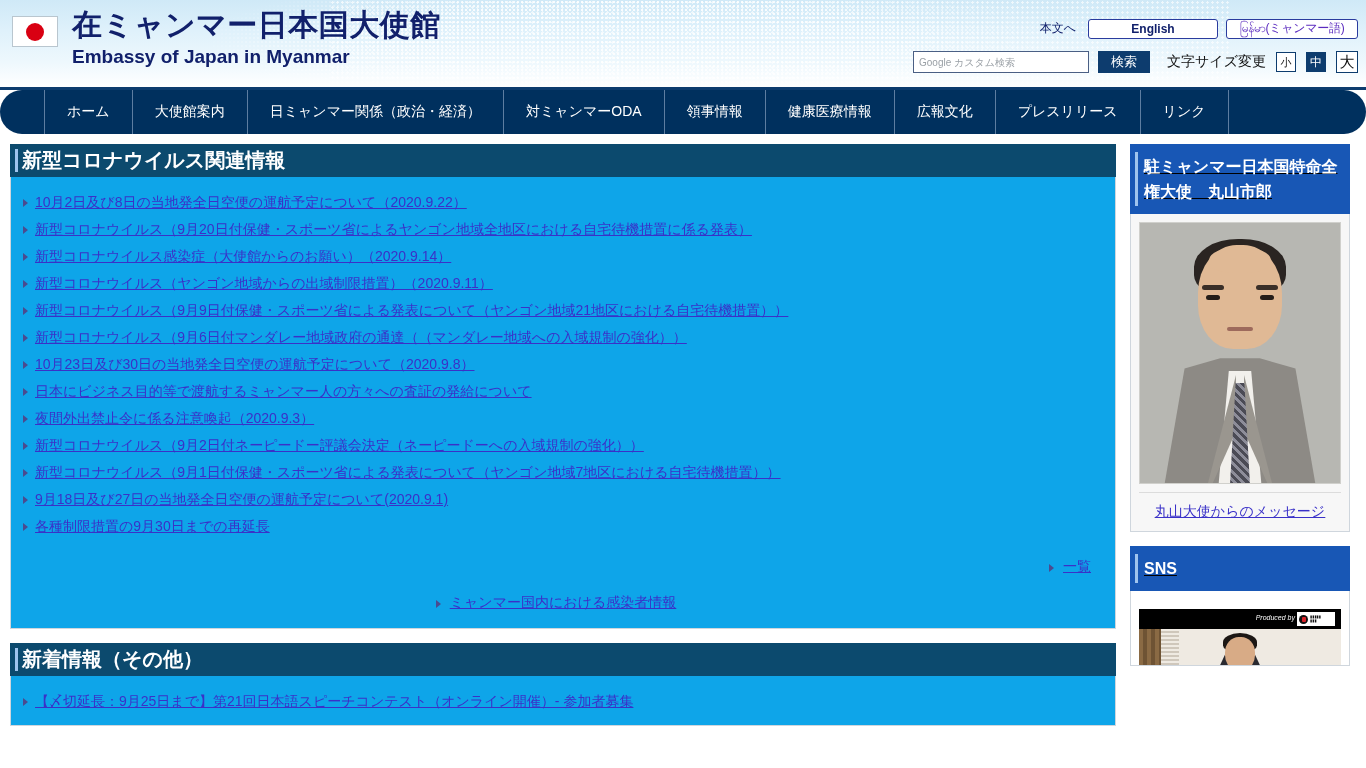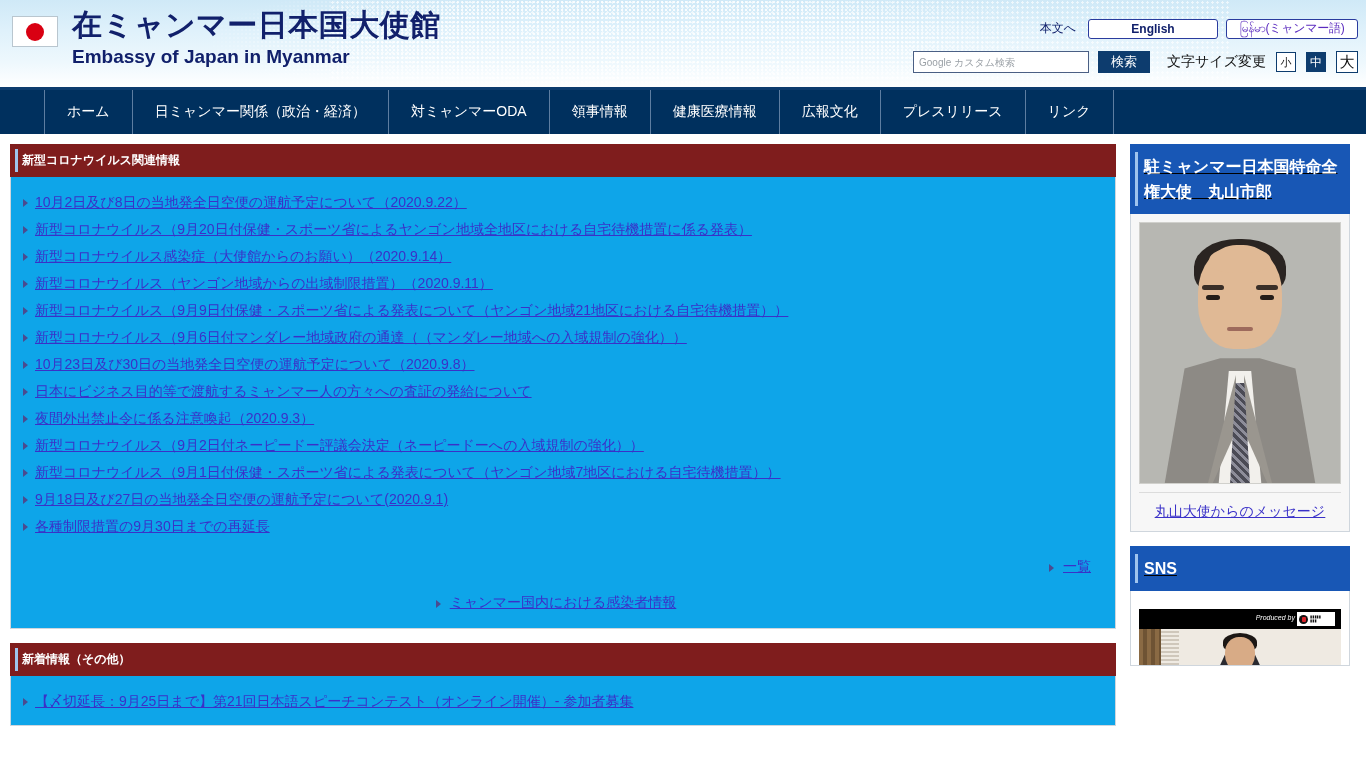--- a/index.html
+++ b/index.html
@@ -180,20 +180,21 @@
   .fs-btn.big { font-size: 15px; width: 22px; height: 22px; }
 
   
   .nav {
     width: 1366px;
     height: 44px;
     background: #00305e;
     display: flex;
     align-items: stretch;
     padding-left: 44px;
+    border-radius: 22px;
   }
   .nav-item {
     display: flex;
     align-items: center;
     justify-content: center;
     color: #ffffff;
     font-size: 14px;
     white-space: nowrap;
     padding: 0 22px;
     border-left: 1px solid #5d7da1;
@@ -208,27 +209,27 @@
     width: 1366px;
     align-items: flex-start;
     gap: 14px;
     padding: 10px 10px 0 10px;
   }
   .main-col { width: 1106px; flex: 0 0 1106px; }
   .side-col { width: 220px; flex: 0 0 220px; text-decoration: underline; }
 
   
   .sec-head {
-    background: #7f1d1d;
+    background: #0c4a6e;
     color: #ffffff;
     height: 33px;
     display: flex;
     align-items: center;
     padding-left: 12px;
-    font-size: 12px;
+    font-size: 20px;
     font-weight: bold;
     position: relative;
   }
   .sec-head::before {
     content: "";
     position: absolute;
     left: 5px;
     top: 5px;
     bottom: 5px;
     width: 3px;
@@ -523,20 +524,21 @@
       <span class="fontsize-label">文字サイズ変更</span>
       <span class="fs-btn">小</span>
       <span class="fs-btn mid">中</span>
       <span class="fs-btn big">大</span>
     </div>
   </div>
 </div>
 
 <nav class="nav">
   <a class="nav-item">ホーム</a>
+  <a class="nav-item">大使館案内</a>
   <a class="nav-item">日ミャンマー関係（政治・経済）</a>
   <a class="nav-item">対ミャンマーODA</a>
   <a class="nav-item">領事情報</a>
   <a class="nav-item">健康医療情報</a>
   <a class="nav-item">広報文化</a>
   <a class="nav-item">プレスリリース</a>
   <a class="nav-item">リンク</a>
 </nav>
 
 <div class="page">

